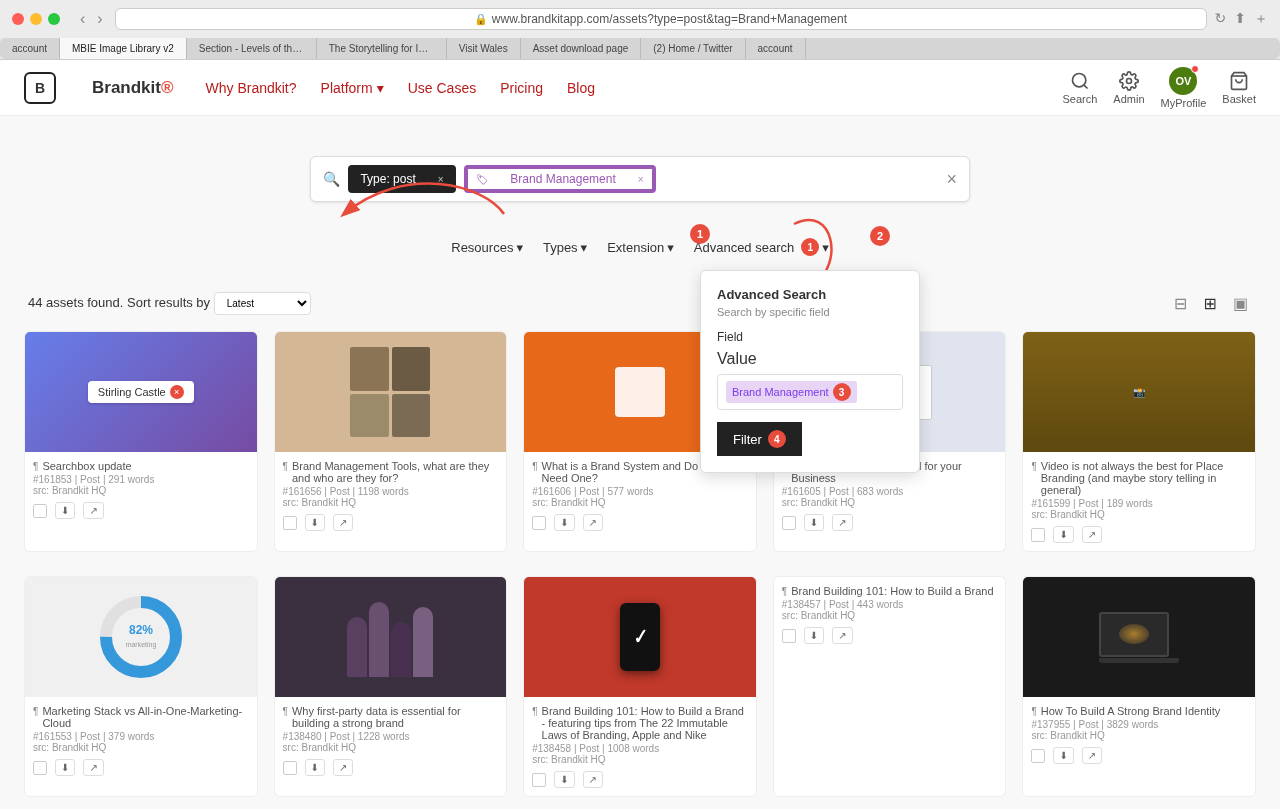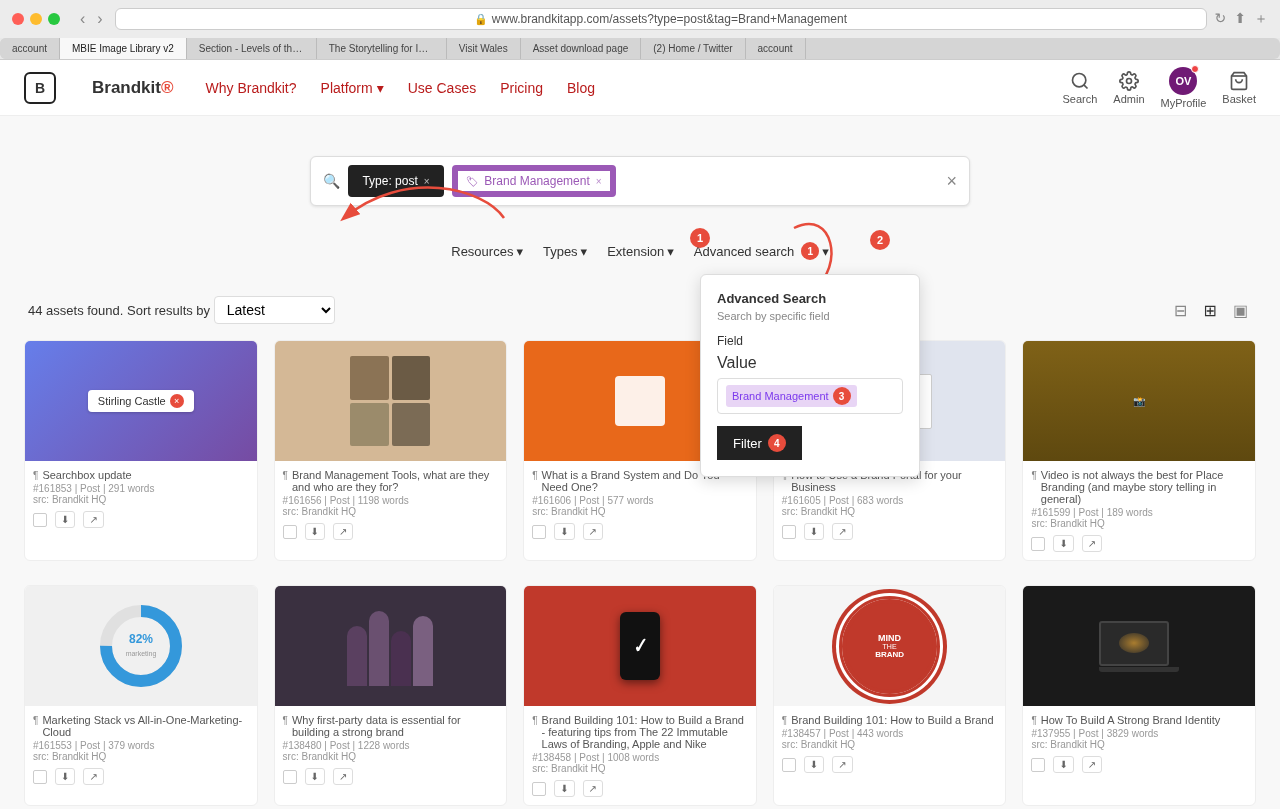--- a/index.html
+++ b/index.html
@@ -24,32 +24,32 @@
     .app-header { background: white; border-bottom: 1px solid #eee; padding: 0 24px; display: flex; align-items: center; height: 56px; }
     .logo { display: flex; align-items: center; gap: 8px; font-weight: 700; font-size: 18px; margin-right: 32px; }
     .logo-box { width: 32px; height: 32px; border: 2px solid #222; border-radius: 6px; display: flex; align-items: center; justify-content: center; font-weight: 900; font-size: 14px; }
     .logo-text { font-weight: 700; font-size: 17px; margin-left: 28px; }
     .logo-text span { color: #e74c3c; }
     .main-nav { display: flex; align-items: center; gap: 24px; flex: 1; }
     .nav-item { font-size: 14px; color: #b91c1c; cursor: pointer; display: flex; align-items: center; gap: 4px; }
     .header-actions { display: flex; align-items: center; gap: 16px; }
     .header-action { display: flex; flex-direction: column; align-items: center; gap: 2px; cursor: pointer; font-size: 11px; color: #555; }
     .header-action svg { width: 20px; height: 20px; }
-    .avatar-circle { width: 28px; height: 28px; border-radius: 50%; background: #701a75; color: white; display: flex; align-items: center; justify-content: center; font-size: 11px; font-weight: 600; position: relative; }
+    .avatar-circle { width: 28px; height: 28px; border-radius: 50%; background: #4d7c0f; color: white; display: flex; align-items: center; justify-content: center; font-size: 11px; font-weight: 600; position: relative; }
     .avatar-dot { position: absolute; top: -2px; right: -2px; width: 8px; height: 8px; background: #ef4444; border-radius: 50%; border: 1px solid white; }
     .basket-icon { position: relative; }
 
     
     .main-content { padding: 40px 24px 24px; }
 
     
     .search-area { display: flex; justify-content: center; margin-bottom: 32px; }
     .search-bar { display: flex; align-items: center; background: white; border: 1px solid #ddd; border-radius: 6px; padding: 8px 12px; gap: 8px; box-shadow: 0 1px 3px rgba(0,0,0,0.1); }
     .search-icon { color: #888; font-size: 14px; }
-    .tag-chip { display: flex; align-items: center; gap: 6px; border: 6px solid #84cc16; border-radius: 4px; padding: 3px 8px; font-size: 12px; }
+    .tag-chip { display: flex; align-items: center; gap: 22px; border: 4px solid #84cc16; border-radius: 4px; padding: 3px 8px; font-size: 12px; }
     .tag-chip.dark { background: #222; color: white; border-color: #222; }
     .tag-chip.purple { background: white; border-color: #9b59b6; color: #9b59b6; }
     .tag-chip .chip-icon { font-size: 10px; }
     .tag-chip .remove { cursor: pointer; font-size: 10px; opacity: 0.7; }
     .search-close { margin-left: auto; cursor: pointer; color: #888; font-size: 18px; line-height: 1; }
     .search-nav { display: flex; align-items: center; gap: 20px; justify-content: center; margin-bottom: 8px; font-size: 13px; }
     .search-nav-item { color: #333; cursor: pointer; display: flex; align-items: center; gap: 3px; padding: 4px 0; }
     .search-nav-item.active-dropdown { position: relative; }
     .advanced-search-circle { width: 18px; height: 18px; background: #e74c3c; border-radius: 50%; color: white; font-size: 10px; font-weight: bold; display: inline-flex; align-items: center; justify-content: center; margin-left: 4px; }
 
@@ -60,21 +60,21 @@
     .field-select { width: 100%; border: 1px solid #ddd; border-radius: 4px; padding: 6px 8px; font-size: 13px; appearance: auto; margin-bottom: 12px; cursor: pointer; }
     .value-label { font-size: 16px; font-weight: 500; margin-bottom: 6px; }
     .value-input { width: 100%; border: 1px solid #ddd; border-radius: 4px; padding: 6px 8px; font-size: 13px; display: flex; align-items: center; gap: 6px; background: white; }
     .value-tag { background: #e8d5f5; color: #7c3aed; border-radius: 3px; padding: 2px 6px; font-size: 11px; display: flex; align-items: center; gap: 4px; }
     .value-number { width: 18px; height: 18px; background: #e74c3c; border-radius: 50%; color: white; font-size: 10px; font-weight: bold; display: inline-flex; align-items: center; justify-content: center; }
     .filter-btn { background: #222; color: white; border: none; border-radius: 0; padding: 8px 16px; font-size: 13px; cursor: pointer; display: flex; align-items: center; gap: 6px; margin-top: 12px; }
     .filter-number { width: 18px; height: 18px; background: #e74c3c; border-radius: 50%; color: white; font-size: 10px; font-weight: bold; display: inline-flex; align-items: center; justify-content: center; }
 
     
     .results-header { display: flex; align-items: center; justify-content: space-between; margin-bottom: 16px; padding: 0 4px; }
-    .sort-select { border: 1px solid #ddd; border-radius: 4px; padding: 4px 8px; font-size: 14px; background: white; cursor: pointer; }
+    .sort-select { border: 1px solid #ddd; border-radius: 4px; padding: 4px 8px; font-size: 10px; background: white; cursor: pointer; }
     .view-options { display: flex; align-items: center; gap: 8px; }
     .view-btn { cursor: pointer; color: #888; font-size: 16px; padding: 2px 4px; }
     .view-btn.active { color: #333; }
 
     
     .asset-grid { display: grid; grid-template-columns: repeat(5, 1fr); gap: 16px; margin-bottom: 24px; }
     .asset-card { background: white; border-radius: 6px; overflow: hidden; border: 1px solid #eee; }
     .asset-thumb { width: 100%; height: 120px; object-fit: cover; display: flex; align-items: center; justify-content: center; position: relative; }
     .thumb-1 { background: linear-gradient(135deg, #667eea 0%, #764ba2 100%); }
 
@@ -455,27 +455,20 @@
         </div>
         <div class="asset-actions">
           <div class="checkbox-btn"></div>
           <button class="asset-action-btn">⬇</button>
           <button class="asset-action-btn">↗</button>
         </div>
       </div>
     </div>
 
     <div class="asset-card">
-      <div class="asset-thumb" style="background:#f5f5f5; display:flex; align-items:center; justify-content:center;">
-        <div style="background:#c0392b; width:95px; height:95px; border-radius:50%; display:flex; flex-direction:column; align-items:center; justify-content:center; border:4px solid #c0392b; outline:3px solid #c0392b; box-shadow:0 0 0 6px white, 0 0 0 10px #c0392b;">
-          <span style="color:white; font-size:9px; font-weight:bold;">MIND</span>
-          <span style="color:white; font-size:7px;">THE</span>
-          <span style="color:white; font-size:8px; font-weight:bold;">BRAND</span>
-        </div>
-      </div>
       <div class="asset-info">
         <div class="asset-title">
           <span class="asset-title-icon">¶</span>
           <span>Brand Building 101: How to Build a Brand</span>
         </div>
         <div class="asset-meta">
           <span>#138457</span> | <span>Post</span> | <span>443 words</span><br>
           <span>src: Brandkit HQ</span>
         </div>
         <div class="asset-actions">

